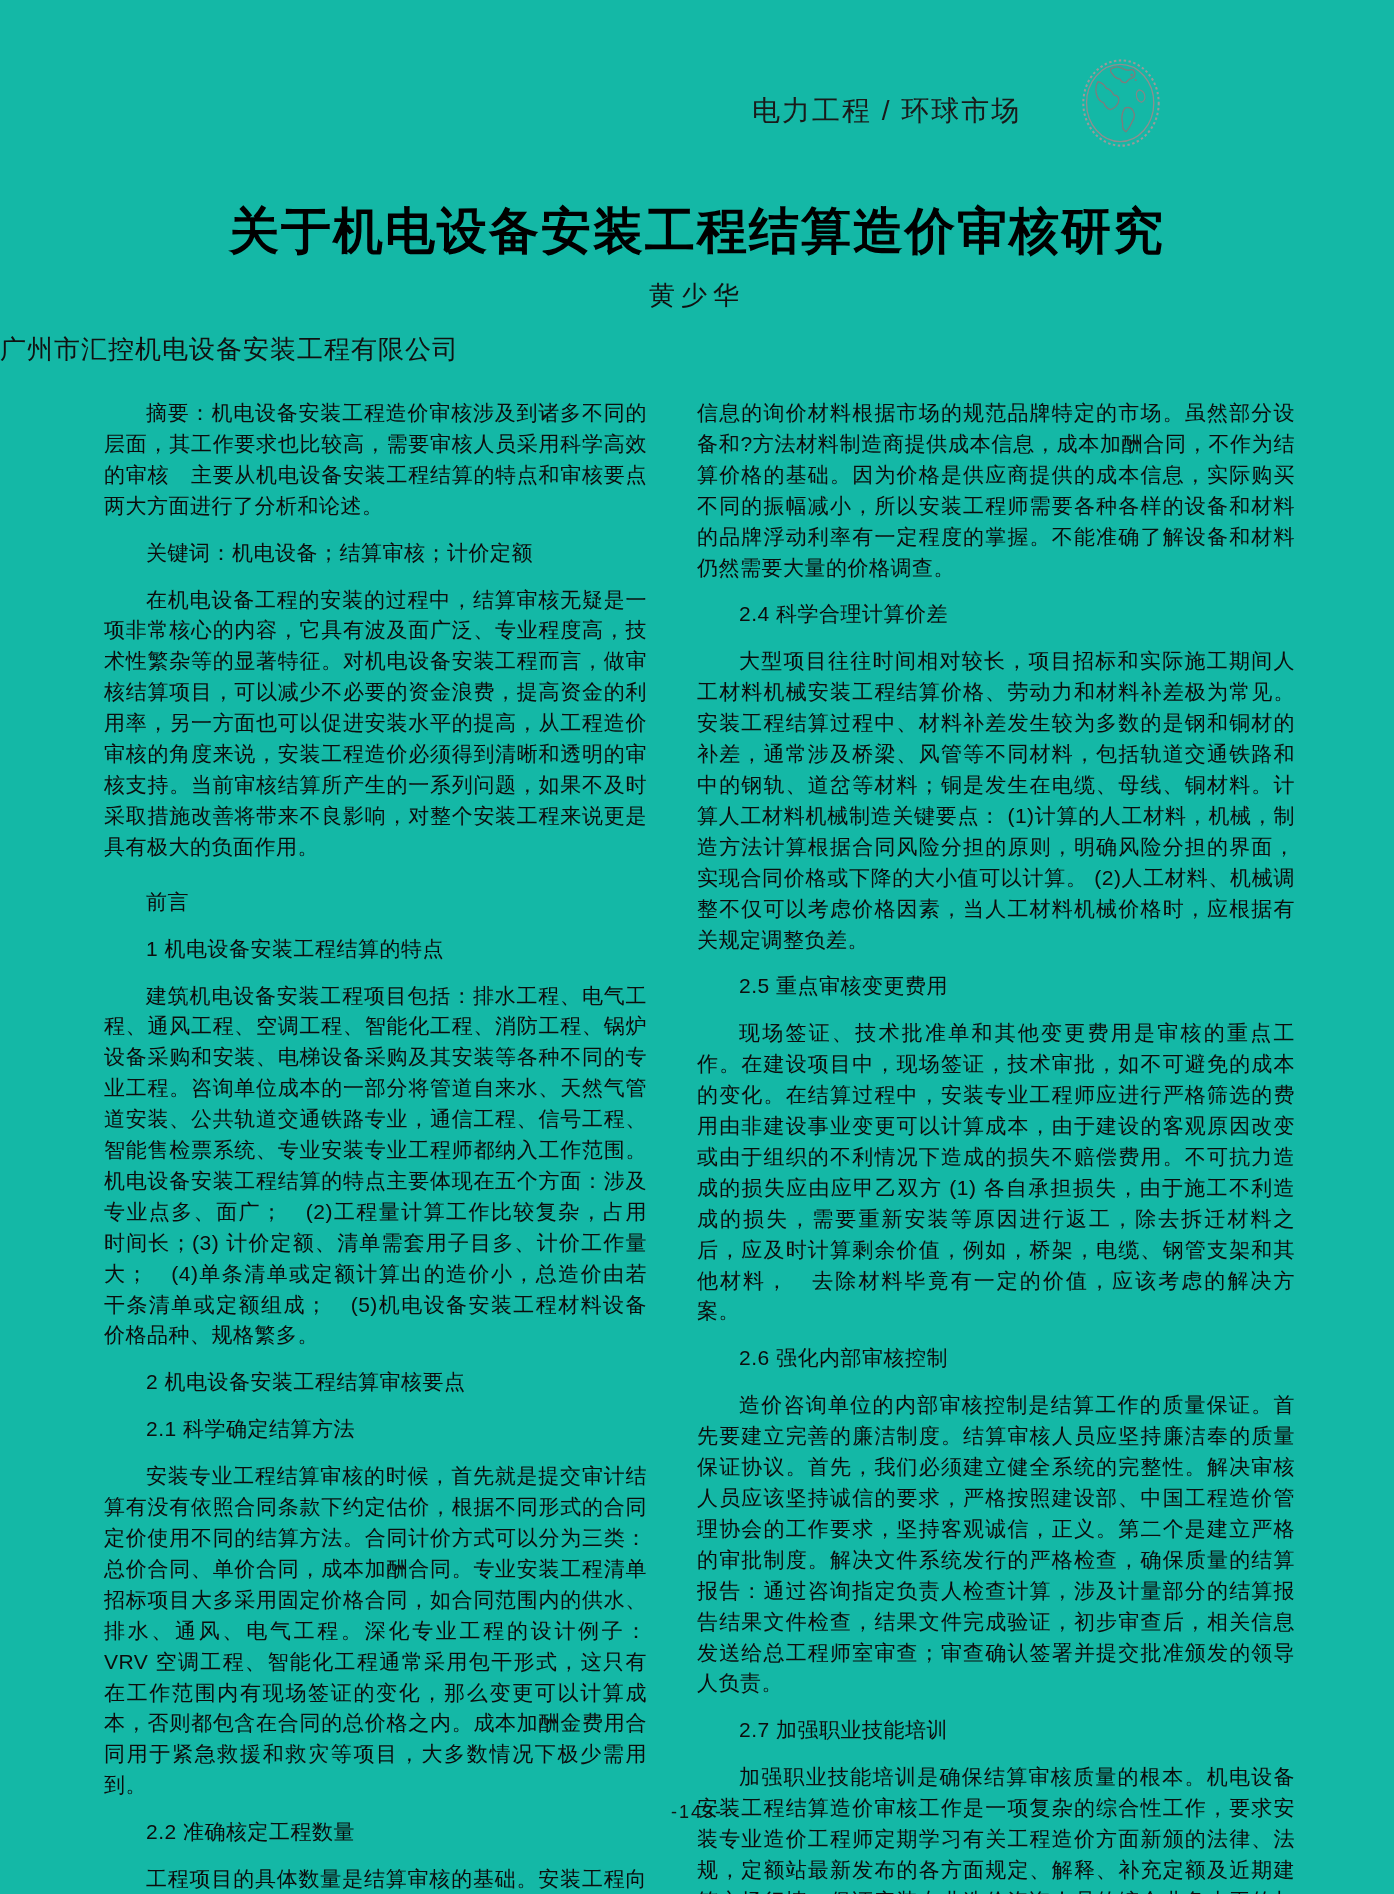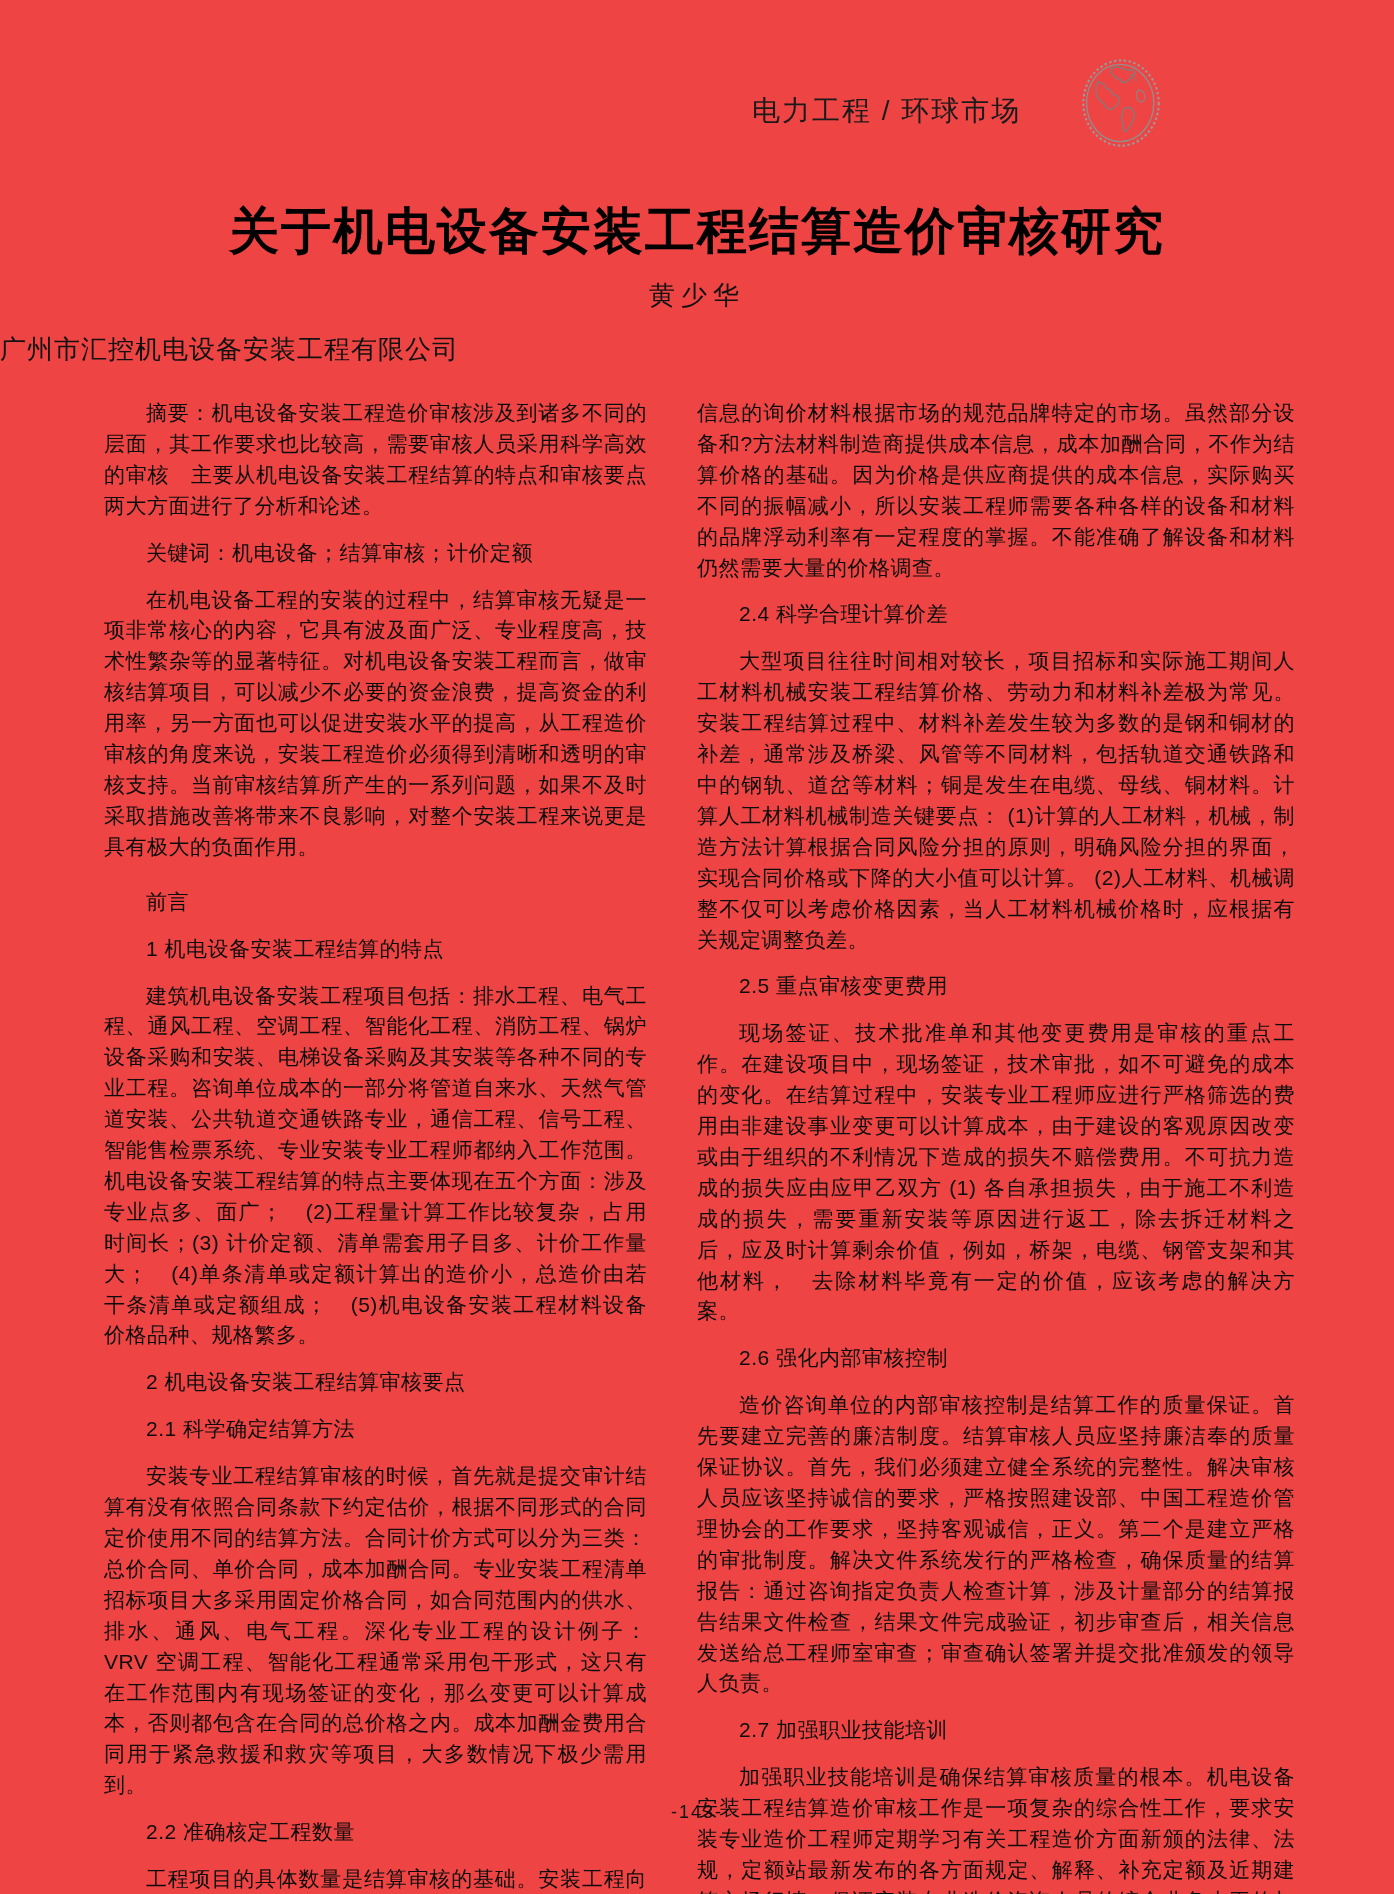--- a/index.html
+++ b/index.html
@@ -1,18 +1,18 @@
 <!DOCTYPE html>
 <html><head>
 <meta charset="utf-8">
 <style>
   html,body{margin:0;padding:0;background:#e9e9e9;}
   .page{
     position:relative;width:1394px;height:1894px;margin:0 auto;
-    background:#ef4444;color:#111;
+    background:#14b8a6;color:#111;
     font-family:"Liberation Sans","DejaVu Sans",sans-serif;
     overflow:hidden;
   }
   .journal-header{position:absolute;top:92px;left:752px;display:flex;align-items:flex-start;}
   .section-label{font-size:28px;letter-spacing:2px;color:#1a1a1a;white-space:nowrap;}
   .globe{position:absolute;left:1080px;top:56px;width:82px;height:94px;}
   .title{
     position:absolute;top:198px;left:0;width:100%;text-align:center;
     font-size:50px;font-weight:bold;letter-spacing:2px;color:#000;
   }

